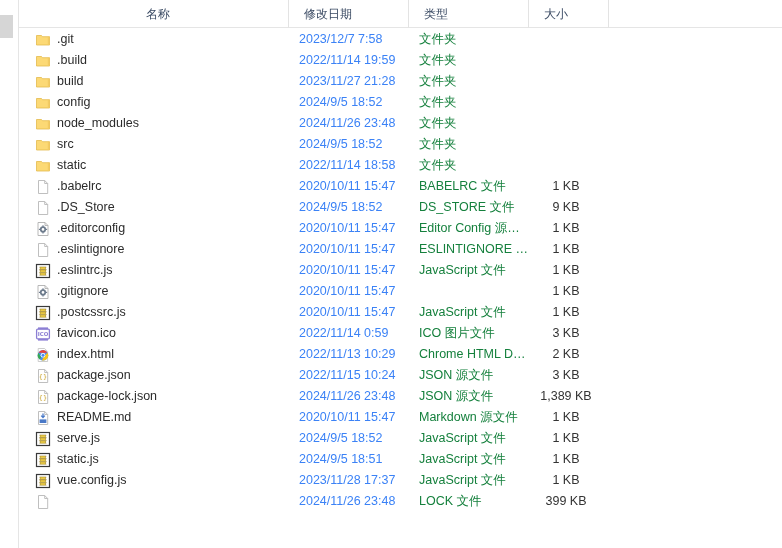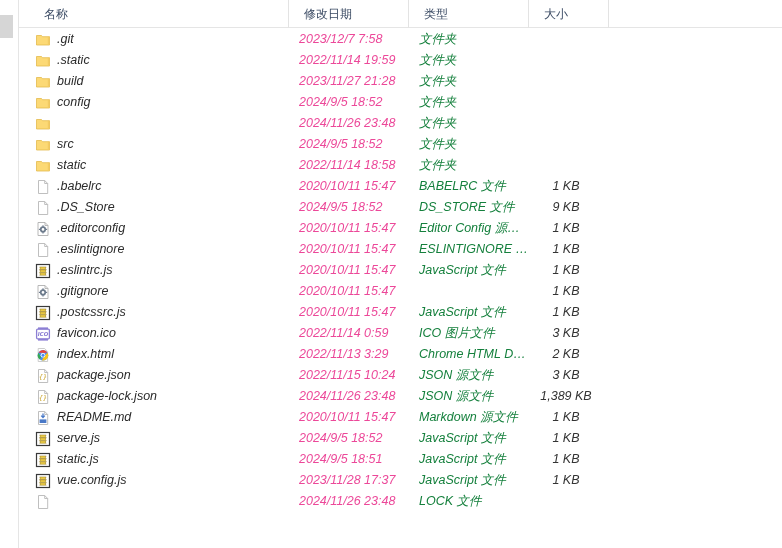--- a/index.html
+++ b/index.html
@@ -64,34 +64,33 @@
   .rows {
     position: absolute;
     left: 19px; top: 29px;
     width: 763px;
     height: 519px;
   }
   .row {
     position: relative;
     height: 21px;
     width: 100%;
-    font-style: italic;
   }
   .cell {
     position: absolute;
     top: 0;
     height: 21px;
     line-height: 21px;
     font-size: 12.5px;
     color: #2b2b2b;
     white-space: nowrap;
     overflow: hidden;
   }
   .cell-name  { left: 14px;  width: 246px; padding-left: 24px; }
-  .cell-date  { left: 280px; width: 118px; color: #ec4899; }
+  .cell-date  { left: 280px; width: 118px; color: #3b82f6; }
   .cell-type  { left: 400px; width: 118px; color: #15803d; }
   .cell-size  { left: 505px; width: 84px; text-align: center; color: #333; }
 
   
   .icon {
     position: absolute;
     left: 16px; top: 3px;
     width: 16px; height: 16px;
   }
   .icon svg { display: block; }
@@ -102,21 +101,21 @@
 <div id="explorer">
 
   <div class="left-gutter">
     <div class="gutter-thumb"></div>
   </div>
 
   <div class="col-header">
     <div class="sort-caret" style="left:136px;">
       
     </div>
-    <div class="col-cell" style="left:16px;width:269px;">
+    <div class="col-cell" style="left:0px;width:269px;justify-content:center;">
       <span>名称</span>
     </div>
     <div class="col-cell sep" style="left:269px;width:120px;">
       <span>修改日期</span>
     </div>
     <div class="col-cell sep" style="left:389px;width:120px;">
       <span>类型</span>
     </div>
     <div class="col-cell sep" style="left:509px;width:80px;">
       <span>大小</span>
@@ -137,21 +136,21 @@
         <div class="cell cell-type">文件夹</div>
         <div class="cell cell-size"></div>
       </div>
       <div class="row">
         <span class="icon">
           <svg width="16" height="16" viewBox="0 0 16 16">
             <path d="M1.5 3.5 h5 l1 1.2 h7 v8.3 h-13 z" fill="#fcd975" stroke="#e3ba4d" stroke-width="0.8"></path>
             <path d="M12.8 4.7 h1.7 v8.3 h-1.7 z" fill="#f3cb63"></path>
           </svg>
         </span>
-        <div class="cell cell-name">.static</div>
+        <div class="cell cell-name">.build</div>
         <div class="cell cell-date">2022/11/14 19:59</div>
         <div class="cell cell-type">文件夹</div>
         <div class="cell cell-size"></div>
       </div>
       <div class="row">
         <span class="icon">
           <svg width="16" height="16" viewBox="0 0 16 16">
             <path d="M1.5 3.5 h5 l1 1.2 h7 v8.3 h-13 z" fill="#fcd975" stroke="#e3ba4d" stroke-width="0.8"></path>
             <path d="M12.8 4.7 h1.7 v8.3 h-1.7 z" fill="#f3cb63"></path>
           </svg>
@@ -173,20 +172,21 @@
         <div class="cell cell-type">文件夹</div>
         <div class="cell cell-size"></div>
       </div>
       <div class="row">
         <span class="icon">
           <svg width="16" height="16" viewBox="0 0 16 16">
             <path d="M1.5 3.5 h5 l1 1.2 h7 v8.3 h-13 z" fill="#fcd975" stroke="#e3ba4d" stroke-width="0.8"></path>
             <path d="M12.8 4.7 h1.7 v8.3 h-1.7 z" fill="#f3cb63"></path>
           </svg>
         </span>
+        <div class="cell cell-name">node_modules</div>
         <div class="cell cell-date">2024/11/26 23:48</div>
         <div class="cell cell-type">文件夹</div>
         <div class="cell cell-size"></div>
       </div>
       <div class="row">
         <span class="icon">
           <svg width="16" height="16" viewBox="0 0 16 16">
             <path d="M1.5 3.5 h5 l1 1.2 h7 v8.3 h-13 z" fill="#fcd975" stroke="#e3ba4d" stroke-width="0.8"></path>
             <path d="M12.8 4.7 h1.7 v8.3 h-1.7 z" fill="#f3cb63"></path>
           </svg>
@@ -336,21 +336,21 @@
             <circle cx="8" cy="8.3" r="5.2" fill="#4a8cf0"></circle>
             <path d="M8 3.1 a5.2 5.2 0 0 1 4.5 2.6 h-4.5 z" fill="#e8453c"></path>
             <path d="M3.5 5.7 a5.2 5.2 0 0 1 4.5 -2.6 l2.3 2.6 z" fill="#e8453c"></path>
             <path d="M3.5 5.7 l2.6 4.5 l-1.3 2.2 a5.2 5.2 0 0 1 -1.3 -6.7 z" fill="#36a852"></path>
             <path d="M12.5 5.7 a5.2 5.2 0 0 1 -5.7 7.7 l2.7 -4.6 z" fill="#f5c518"></path>
             <circle cx="8" cy="8.3" r="2.3" fill="#ffffff"></circle>
             <circle cx="8" cy="8.3" r="1.5" fill="#4a8cf0"></circle>
           </svg>
         </span>
         <div class="cell cell-name">index.html</div>
-        <div class="cell cell-date">2022/11/13 3:29</div>
+        <div class="cell cell-date">2022/11/13 10:29</div>
         <div class="cell cell-type">Chrome HTML D…</div>
         <div class="cell cell-size">2 KB</div>
       </div>
       <div class="row">
         <span class="icon">
           <svg width="16" height="16" viewBox="0 0 16 16">
             <path d="M3.5 1.5 h6.2 l3 3 v10 h-9.2 z" fill="#ffffff" stroke="#b8b8b8" stroke-width="0.9"></path>
             <path d="M9.7 1.5 v3 h3" fill="none" stroke="#b8b8b8" stroke-width="0.9"></path>
             <text x="8" y="11" font-family="DejaVu Sans, sans-serif" font-size="6.5" fill="#c9a227" text-anchor="middle">{}</text>
           </svg>
@@ -431,16 +431,17 @@
       </div>
       <div class="row">
         <span class="icon">
           <svg width="16" height="16" viewBox="0 0 16 16">
             <path d="M3.5 1.5 h6.2 l3 3 v10 h-9.2 z" fill="#ffffff" stroke="#b8b8b8" stroke-width="0.9"></path>
             <path d="M9.7 1.5 v3 h3" fill="none" stroke="#b8b8b8" stroke-width="0.9"></path>
           </svg>
         </span>
         <div class="cell cell-date">2024/11/26 23:48</div>
         <div class="cell cell-type">LOCK 文件</div>
+        <div class="cell cell-size">399 KB</div>
       </div>
     </div>
 
 </div>
 
 </body></html>

